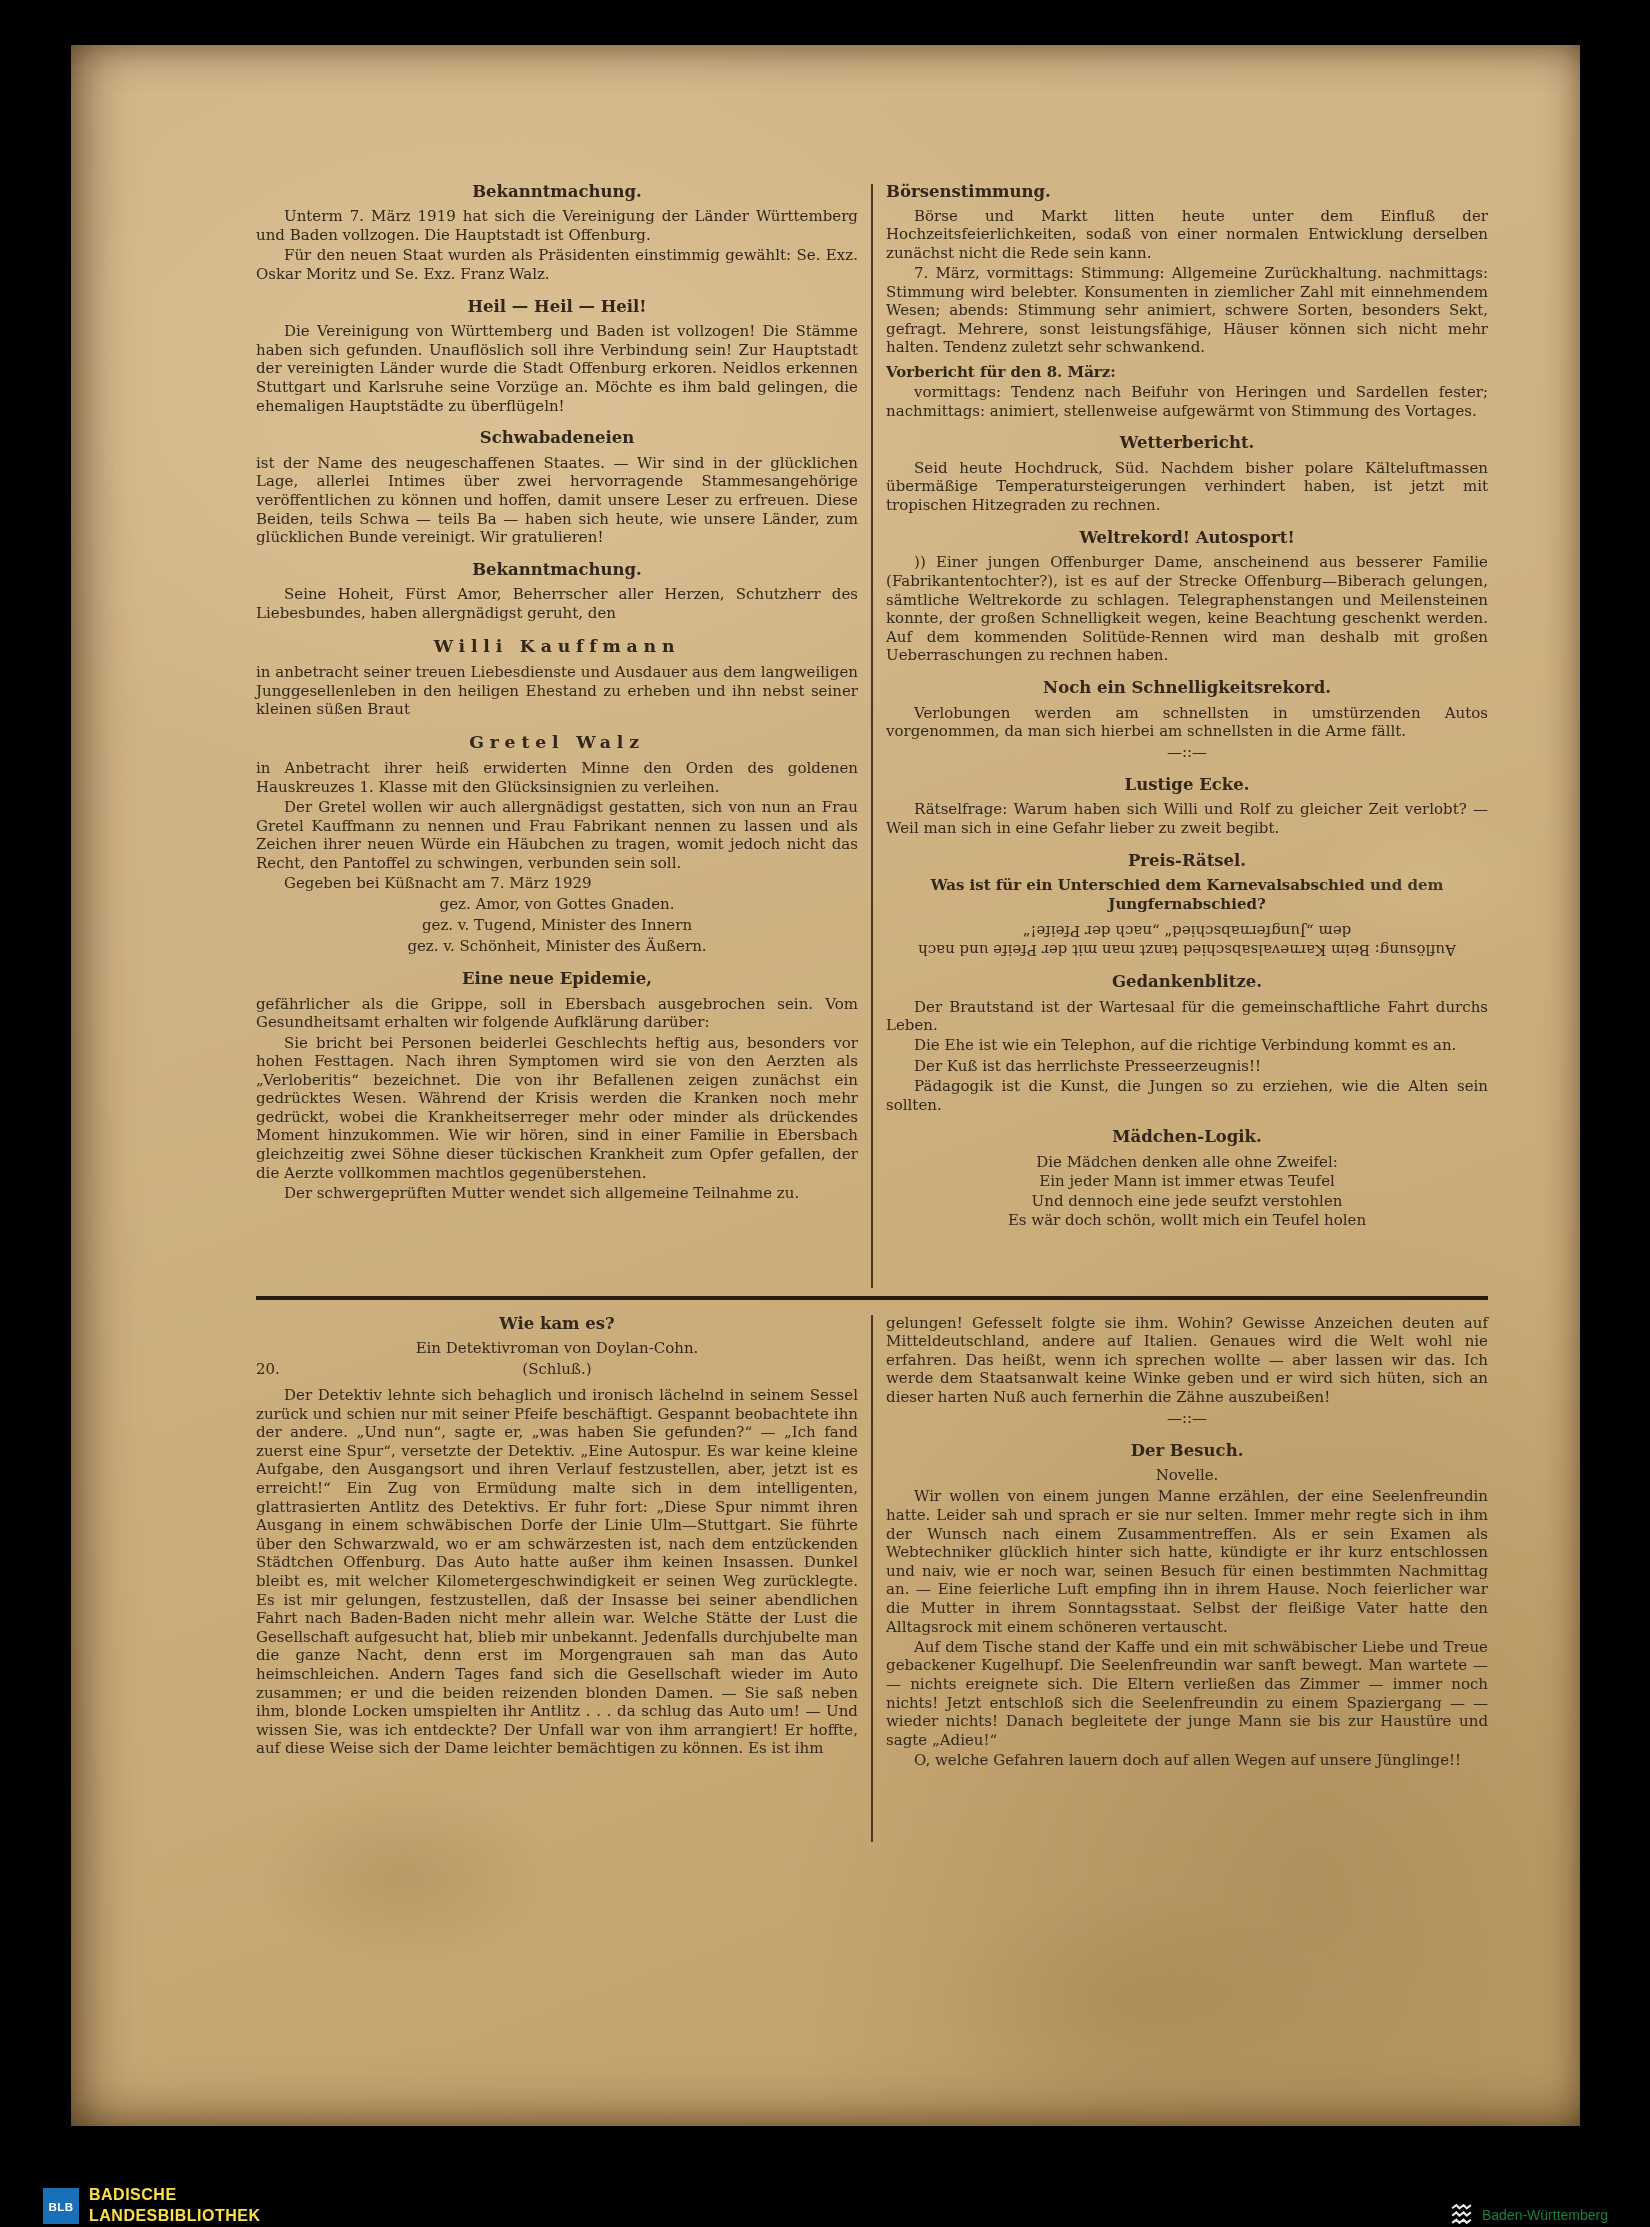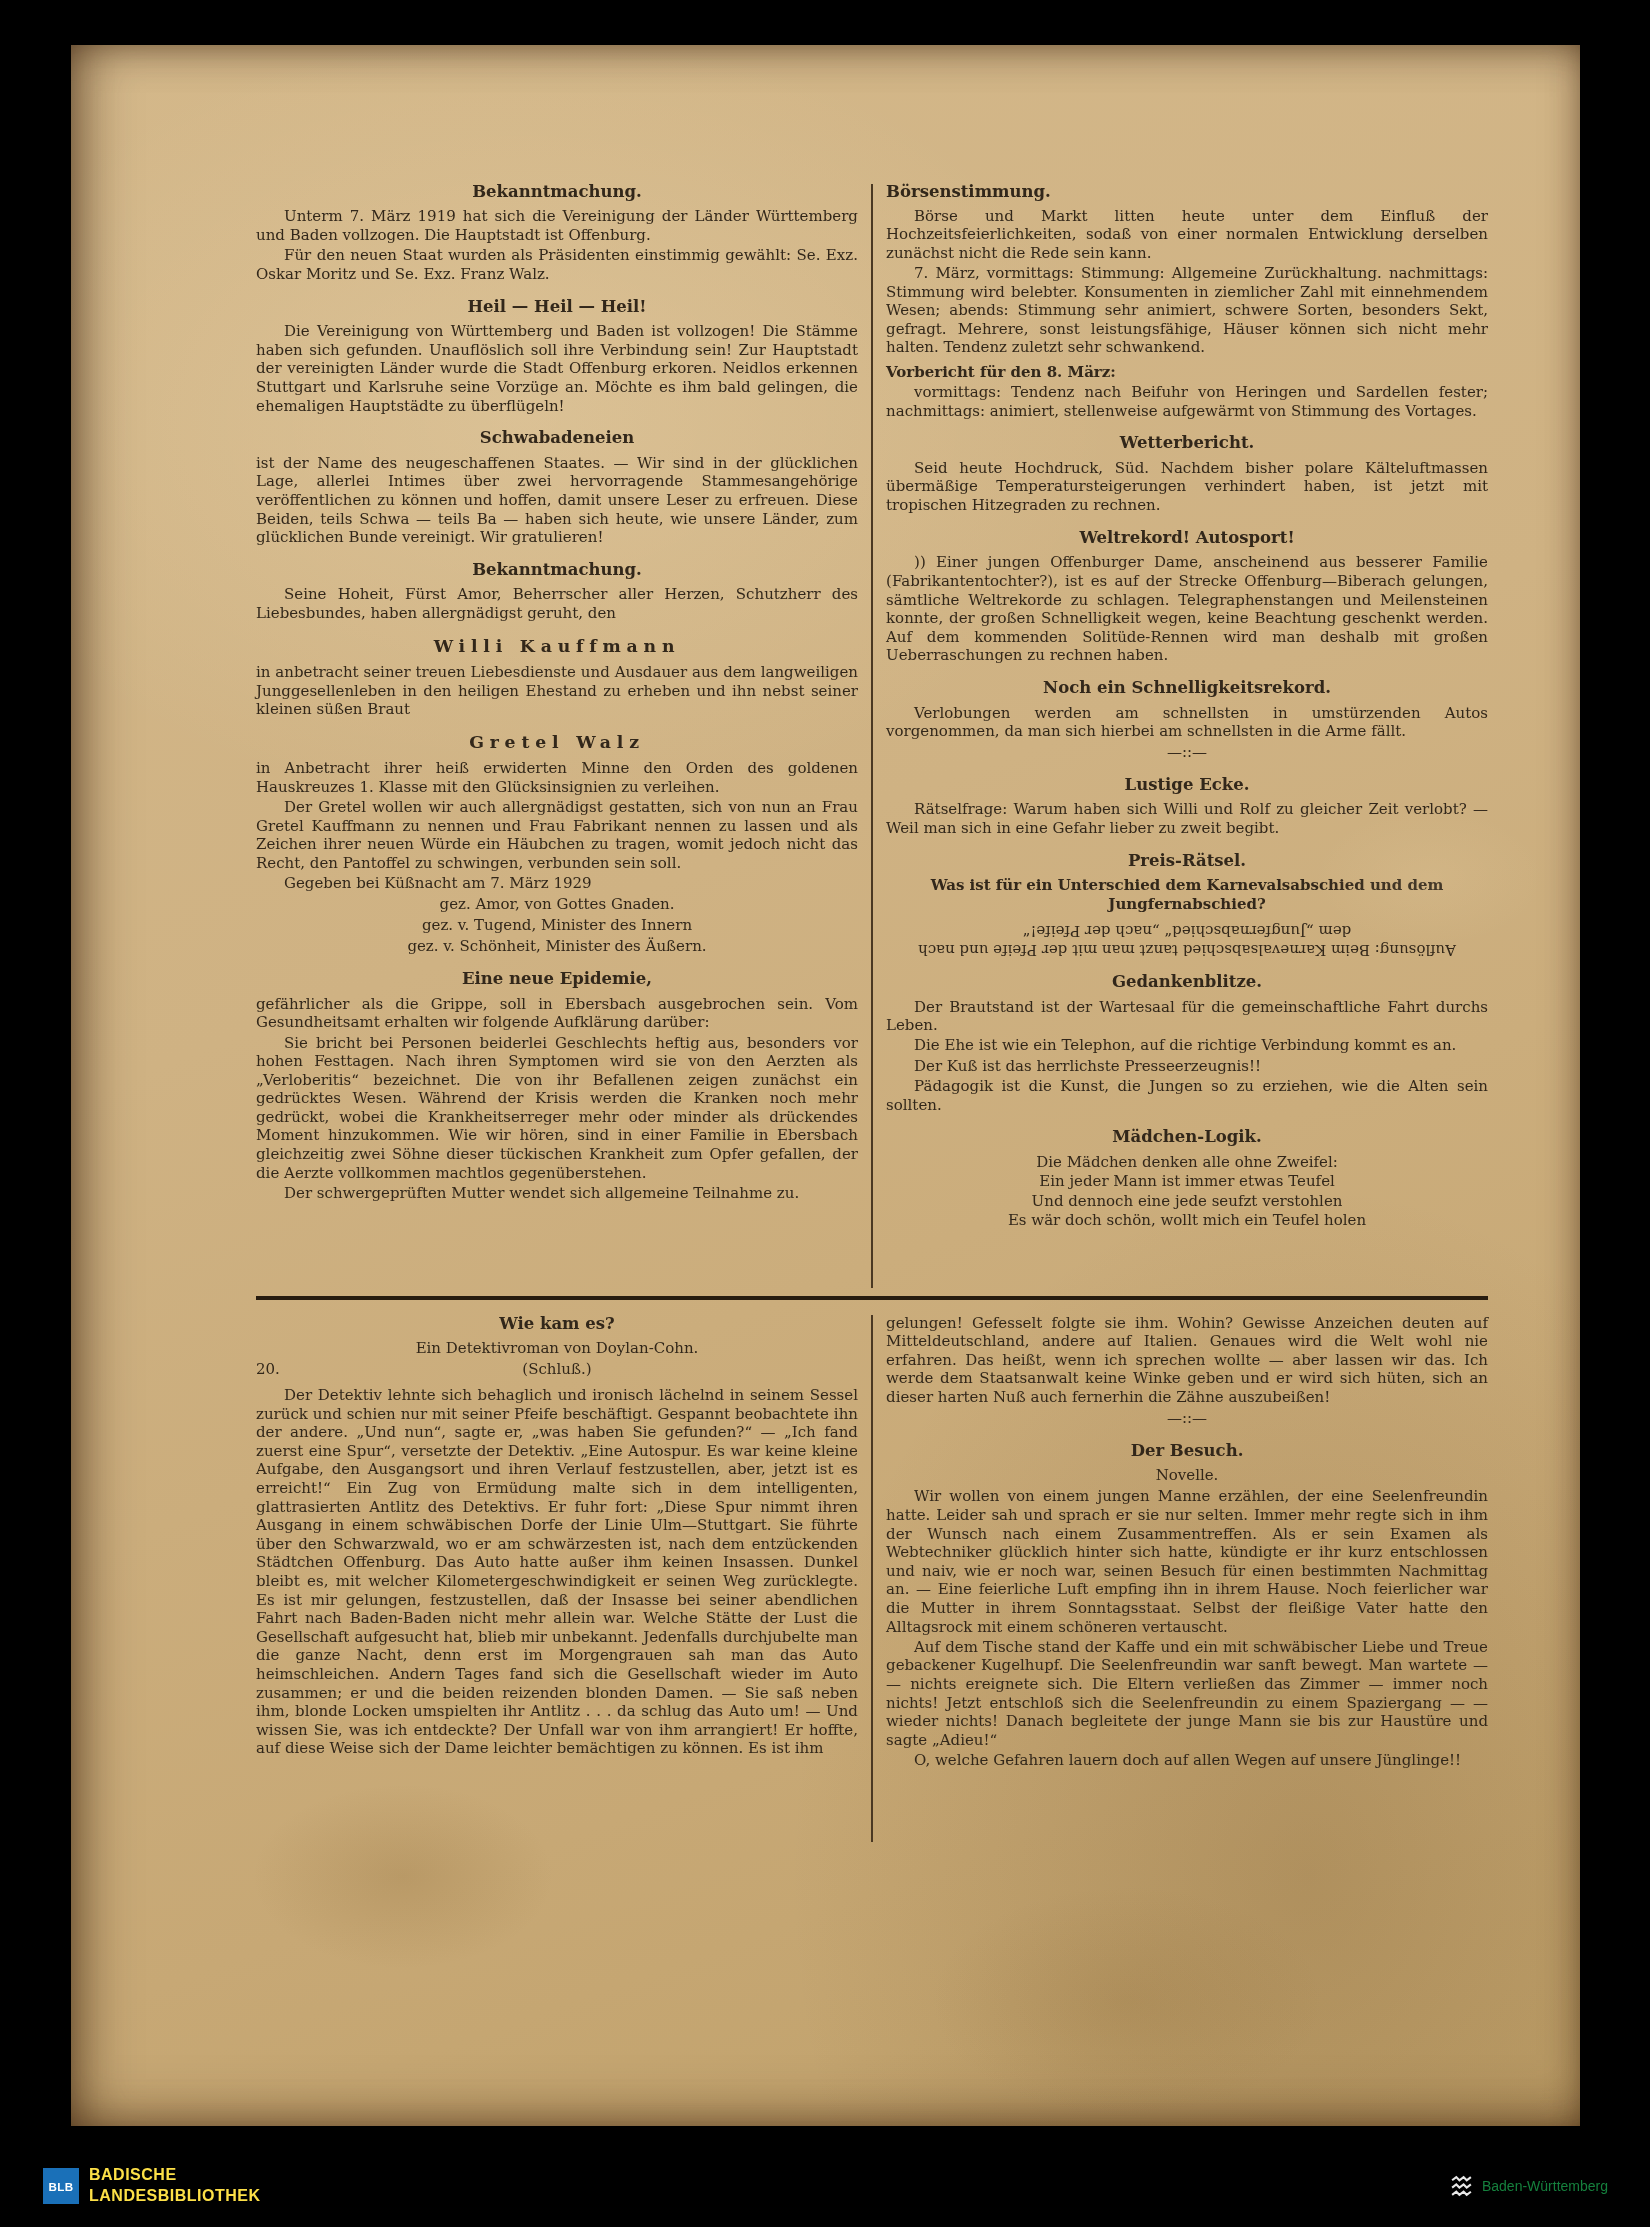--- a/index.html
+++ b/index.html
@@ -58,21 +58,21 @@
   .blk.flip{transform:rotate(180deg);text-align:center;margin:8.3px 25px 10px;}
   .blk.v{text-align:center;margin:0.8px 0;}
   .blk.split{position:relative;text-align:center;margin:2.5px 0 7.4px;}
   .sp-left{position:absolute;left:0;}
   .article:first-child .blk.h{margin-top:0;}
   .article:first-child .blk.hl{margin-top:0;}
   
   .footerbar{
     position:absolute;left:0;right:0;bottom:0;height:82px;
     background:#000;
-    display:flex;align-items:center;justify-content:space-between;
+    display:flex;align-items:flex-end;justify-content:space-between;
     padding:0 43px;box-sizing:border-box;
     font-family:"Liberation Sans", sans-serif;
   }
   .blb{display:flex;align-items:center;gap:10px;}
   .blb-square{
     width:36px;height:36px;background:#1a70b8;color:#fff;
     display:flex;align-items:center;justify-content:center;
     font-weight:700;font-size:11.6px;letter-spacing:0.4px;
   }
   .blb-text{color:#fde047;font-weight:700;font-size:16px;line-height:1.3;letter-spacing:0.5px;}

